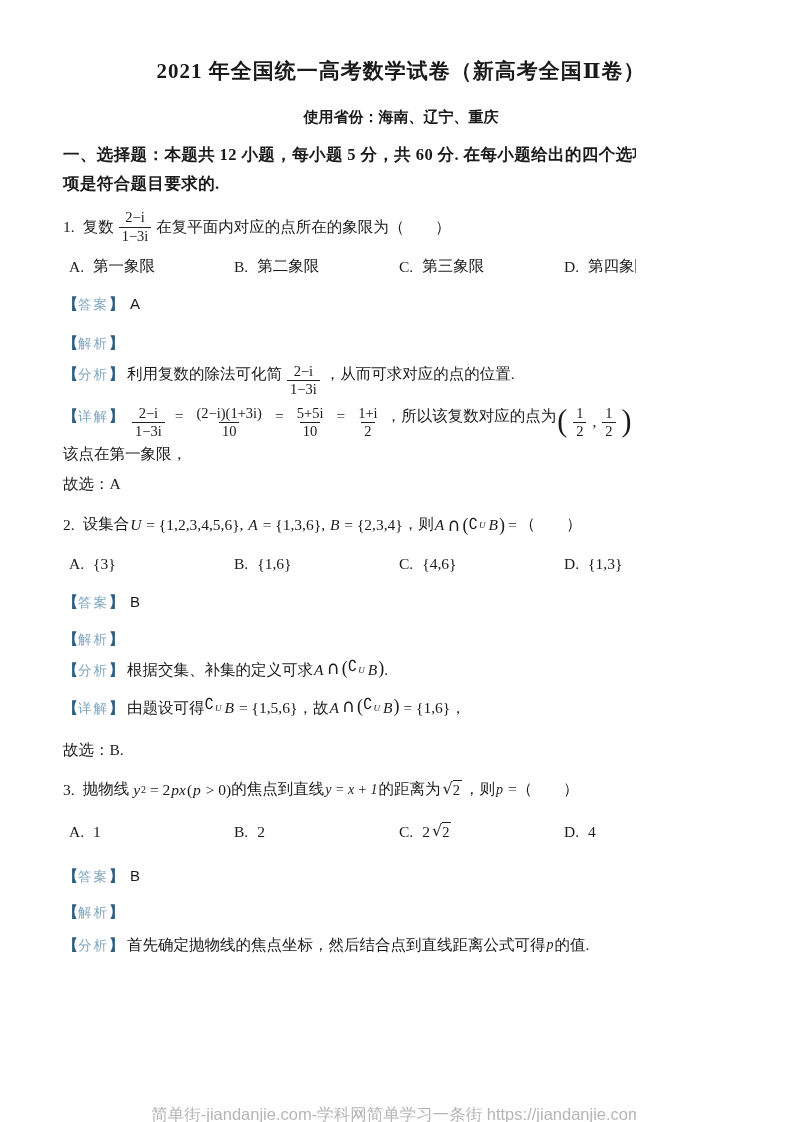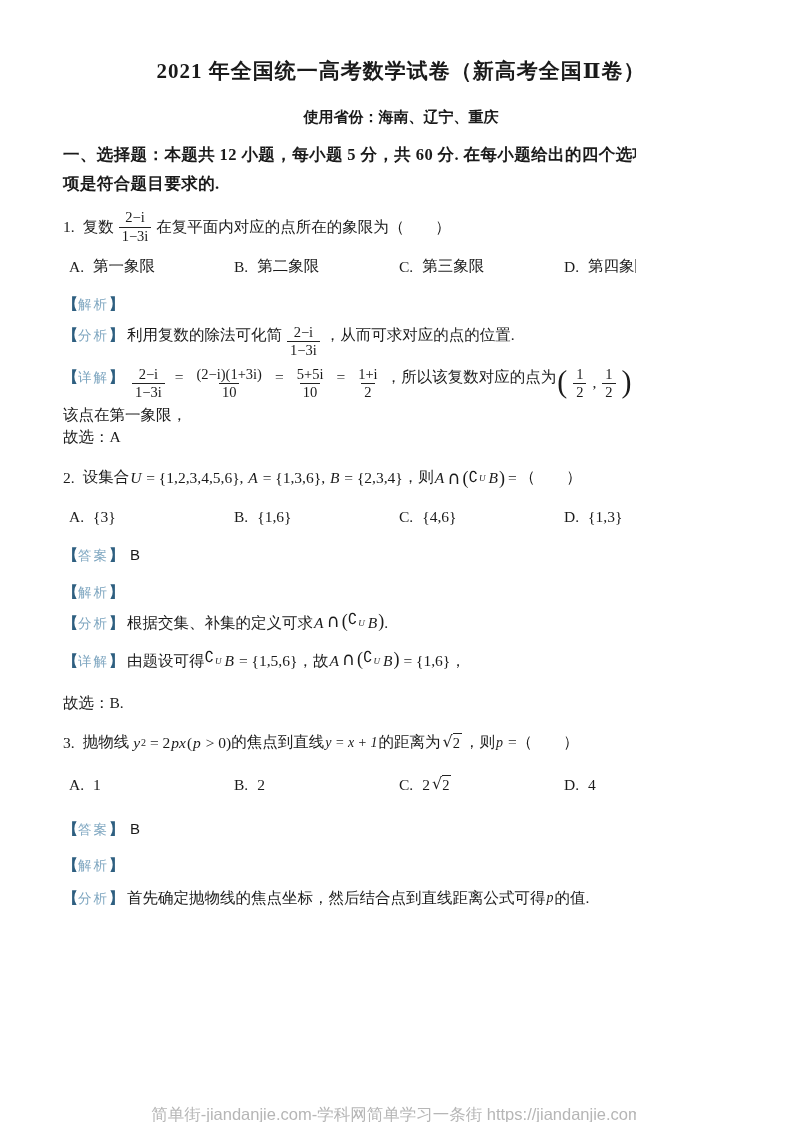--- a/index.html
+++ b/index.html
@@ -74,20 +74,23 @@
       <span class="opt">
           <span class="ok">C.</span>
           <span>第三象限</span>
         </span>
       <span class="opt">
           <span class="ok">D.</span>
           <span>第四象限</span>
         </span>
     </div>
     <div class="line" style="margin-top:16px;">
+      <span class="lbl"><span class="br">【</span><span class="in">答案</span><span class="br">】</span></span><span class="ansletter">A</span>
+    </div>
+    <div class="line" style="margin-top:16px;">
       <span class="lbl"><span class="br">【</span><span class="in">解析</span><span class="br">】</span></span>
     </div>
     <div class="line flexline" style="margin-top:8px;">
       <span class="lbl"><span class="br">【</span><span class="in">分析</span><span class="br">】</span></span>
       <span class="t">利用复数的除法可化简</span>
       <span class="frac">
         <span class="fnum">2−i</span>
         <span class="fden">1−3i</span>
       </span>
       <span class="t">，从而可求对应的点的位置.</span>
@@ -121,21 +124,21 @@
         </span>
       <span class="ptcomma">,</span>
       <span class="frac">
           <span class="fnum">1</span>
           <span class="fden">2</span>
         </span>
       <span class="bigp">)</span>
       <span class="t">，</span>
     </div>
     <div class="line" style="margin-top:2px;">该点在第一象限，</div>
-    <div class="line" style="margin-top:0;">故选：A</div>
+    <div class="line" style="margin-top:8px;">故选：A</div>
 
     <div class="stem" style="margin-top:16px;height:28px;">
       <span class="qnum">2.</span>
       <span class="t">设集合</span>
       <span class="mi">U</span>
       <span class="t"> = {1,2,3,4,5,6}, </span>
       <span class="mi">A</span>
       <span class="t"> = {1,3,6}, </span>
       <span class="mi">B</span>
       <span class="t"> = {2,3,4}</span>

